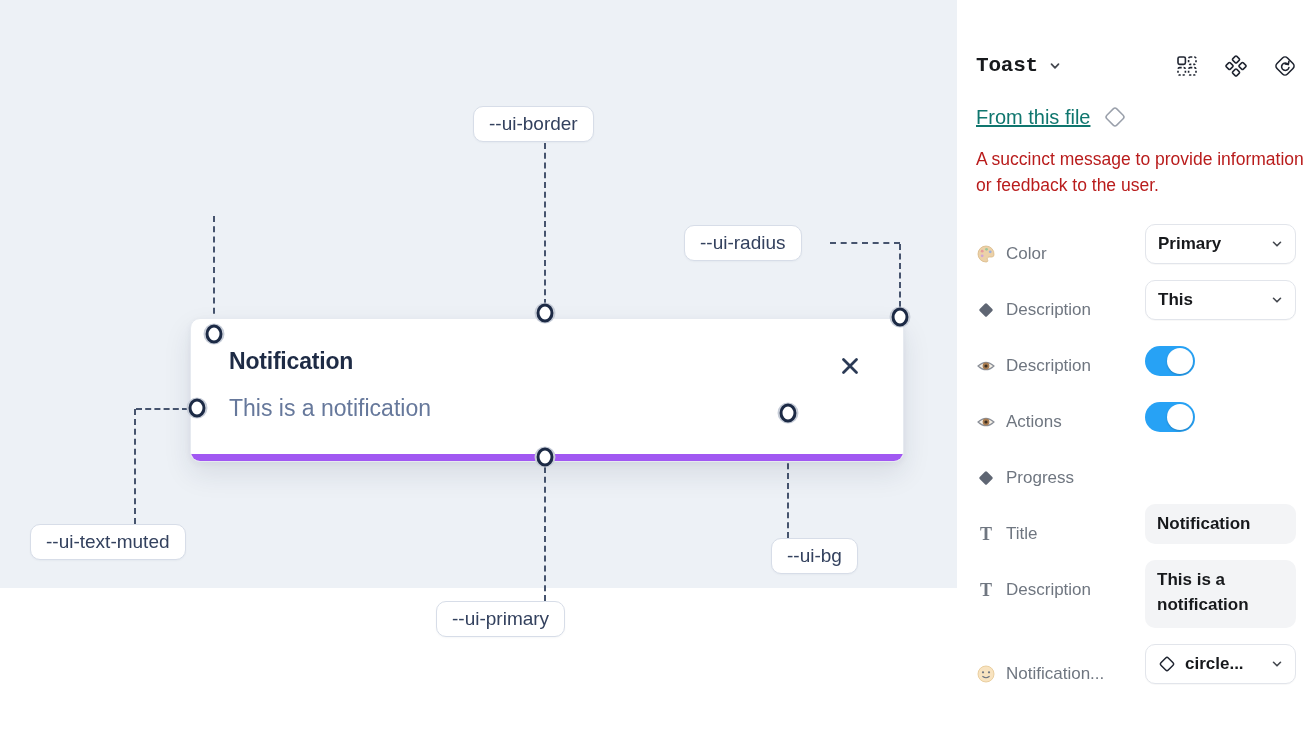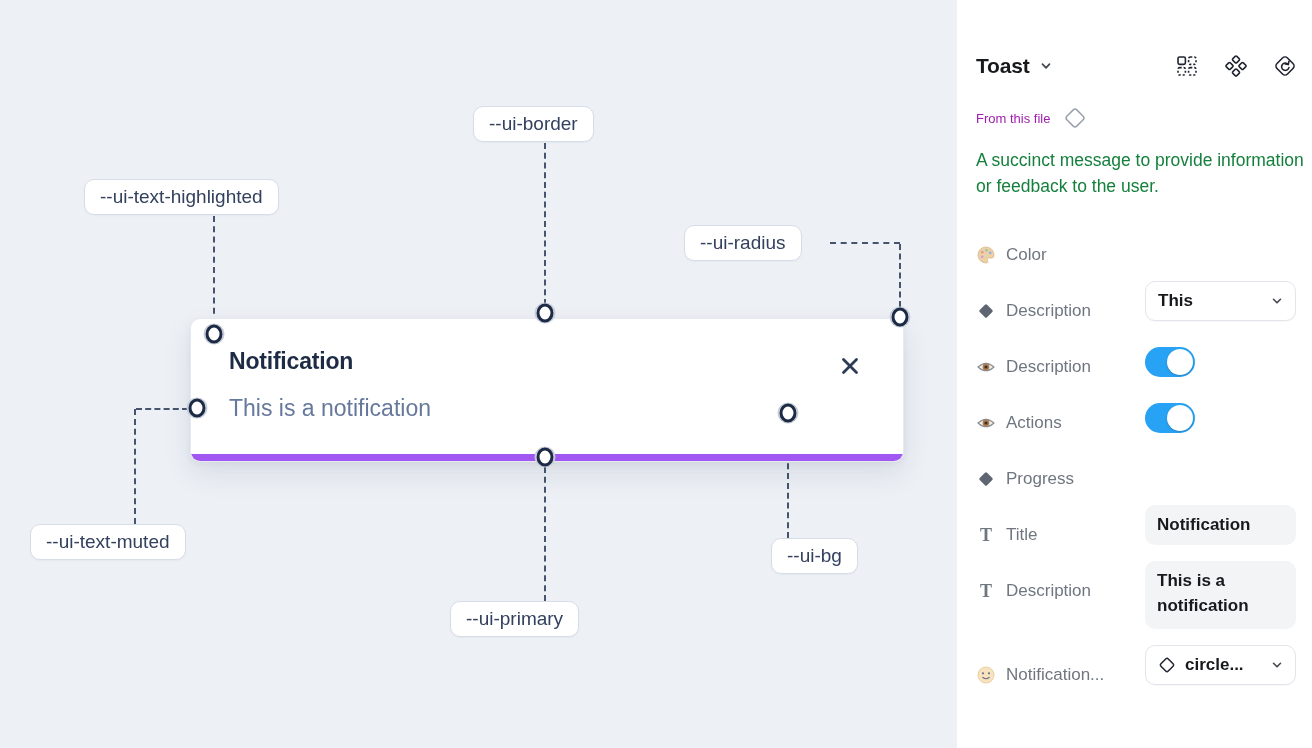--- a/index.html
+++ b/index.html
@@ -1,20 +1,20 @@
 <!DOCTYPE html>
 <html><head>
 <meta charset="utf-8">
 <style>
   * { box-sizing: border-box; margin: 0; padding: 0; }
   html, body { width: 1312px; height: 748px; overflow: hidden; }
   body { font-family: "Liberation Sans", sans-serif; display: flex; background: #fff; }
 
   
-  .canvas { position: relative; width: 957px; height: 748px; background: #edf1f6; flex: none; }
+  .canvas { position: relative; width: 957px; height: 588px; background: #edf1f6; flex: none; }
 
   .toast-card {
     position: absolute; left: 190px; top: 318px; width: 714px; height: 144px;
     background: #ffffff; border: 1px solid #e6eaf0; border-radius: 10px;
     box-shadow: 0 12px 28px rgba(30,42,70,0.10), 0 2px 6px rgba(30,42,70,0.05);
     overflow: hidden;
   }
   .toast-title { position: absolute; left: 38px; top: 29px; font-size: 23px; font-weight: 700; color: #1e2b45; letter-spacing: -0.2px; }
   .toast-desc  { position: absolute; left: 38px; top: 76px; font-size: 23px; font-weight: 400; color: #66789b; }
   .toast-close { position: absolute; right: 42px; top: 36px; width: 22px; height: 22px; cursor: pointer; }
@@ -36,30 +36,30 @@
     position: absolute; width: 21px; height: 21px; border-radius: 50%;
     background: #fdfdfd; border: 2px solid #c7cdd8;
     display: flex; align-items: center; justify-content: center;
     transform: translate(-50%, -50%); z-index: 5;
   }
   .point::after { content: ''; width: 13px; height: 13px; border-radius: 50%; border: 3px solid #1c2a45; background: #fff; }
 
   
   .panel { width: 355px; height: 748px; background: #ffffff; padding: 54px 16px 0 19px; flex: none; }
 
-  .panel-header { display: flex; align-items: center; }
+  .panel-header { display: flex; align-items: center; font-family: Liberation Mono, monospace; }
   .panel-title { font-size: 21px; font-weight: 700; color: #17191c; letter-spacing: -0.2px; }
   .panel-title-chevron { margin-left: 10px; display: flex; cursor: pointer; }
   .header-icons { margin-left: auto; display: flex; gap: 27px; align-items: center; }
   .hicon { width: 22px; height: 22px; cursor: pointer; display: flex; }
 
   .source-row { display: flex; align-items: center; gap: 12px; margin-top: 27px; }
-  .source-label { font-size: 13px; color: #a21caf; }
-
-  .panel-desc { margin-top: 17px; width: 332px; font-size: 17.5px; line-height: 1.48; color: #15803d; }
+  .source-label { font-size: 20px; color: #0f766e; text-decoration: underline; }
+
+  .panel-desc { margin-top: 17px; width: 332px; font-size: 17.5px; line-height: 1.48; color: #b91c1c; }
 
   .props { margin-top: 25px; display: flex; flex-direction: column; }
   .prop-row { display: flex; align-items: flex-end; min-height: 40px; margin-bottom: 16px; }
   .prop-row.tall { align-items: flex-start; }
   .prop-label { display: flex; align-items: center; gap: 10px; width: 170px; min-width: 0; }
   .prop-row.tall .prop-label { margin-top: 20px; }
   .prop-name { font-size: 17px; color: #6f7680; white-space: nowrap; overflow: hidden; text-overflow: ellipsis; }
   .prop-icon { width: 20px; height: 20px; flex: none; display: flex; align-items: center; justify-content: center; }
   .t-glyph { font-family: "Liberation Serif", serif; font-size: 18px; font-weight: 700; color: #6f7680; }
 
@@ -83,24 +83,23 @@
 
   .toggle { width: 50px; height: 30px; border-radius: 15px; background: #27a2f5; position: relative; cursor: pointer; }
   .toggle .knob { position: absolute; top: 2px; right: 2px; width: 26px; height: 26px; border-radius: 50%; background: #fff; box-shadow: 0 1px 2px rgba(0,0,0,0.2); }
 </style>
 </head>
 <body>
 
 <div class="canvas">
 
   <div class="pill" style="left:473px; top:106px;">--ui-border</div>
-  <div class="pill" style="left:84px; top:179px;">--ui-text-highlighted</div>
   <div class="pill" style="left:684px; top:225px;">--ui-radius</div>
   <div class="pill" style="left:30px; top:524px;">--ui-text-muted</div>
-  <div class="pill" style="left:450px; top:601px;">--ui-primary</div>
+  <div class="pill" style="left:436px; top:601px;">--ui-primary</div>
   <div class="pill" style="left:771px; top:538px;">--ui-bg</div>
 
   <div class="dline-v" style="left:544px; top:143px; height:162px;"></div>
   <div class="dline-v" style="left:213px; top:216px; height:108px;"></div>
   <div class="dline-h" style="left:830px; top:242px; width:70px;"></div>
   <div class="dline-v" style="left:899px; top:244px; height:63px;"></div>
   <div class="dline-v" style="left:134px; top:409px; height:115px;"></div>
   <div class="dline-h" style="left:136px; top:408px; width:52px;"></div>
   <div class="dline-v" style="left:544px; top:467px; height:134px;"></div>
   <div class="dline-v" style="left:787px; top:424px; height:114px;"></div>
@@ -179,20 +178,30 @@
           <svg width="20" height="20" viewBox="0 0 20 20">
             <path d="M10 2 a8 8 0 1 0 0 16 c1.8 0 2.2-1.1 1.5-2.2 -0.8-1.2 0-2.8 1.7-2.8 H16 a2.3 2.3 0 0 0 2-2.5 A8 8 0 0 0 10 2 Z" fill="#ecd1a8" stroke="#d9b987" stroke-width="0.8"></path>
             <circle cx="6.2" cy="7.2" r="1.4" fill="#e89a9a"></circle>
             <circle cx="10.5" cy="5.3" r="1.4" fill="#9cc79c"></circle>
             <circle cx="14.2" cy="7.8" r="1.4" fill="#9aaede"></circle>
             <circle cx="6.2" cy="11.8" r="1.4" fill="#cfa3d8"></circle>
           </svg>
         </span>
         <span class="prop-name">Color</span>
       </div>
+      <div class="prop-control">
+        <div class="dropdown">
+          <span class="dropdown-value">Primary</span>
+          <span class="chev">
+            <svg width="12" height="12" viewBox="0 0 12 12">
+                <path d="M2.5 4.3 L6 7.8 L9.5 4.3" stroke="#43474e" stroke-width="1.6" fill="none" stroke-linecap="round" stroke-linejoin="round"></path>
+              </svg>
+          </span>
+        </div>
+      </div>
     </div>
 
     <div class="prop-row">
       <div class="prop-label">
         <span class="prop-icon">
           <svg width="20" height="20" viewBox="0 0 20 20">
               <rect x="4.8" y="4.8" width="10.4" height="10.4" rx="1.5" transform="rotate(45 10 10)" fill="#5f6673"></rect>
             </svg>
         </span>
         <span class="prop-name">Description</span>

